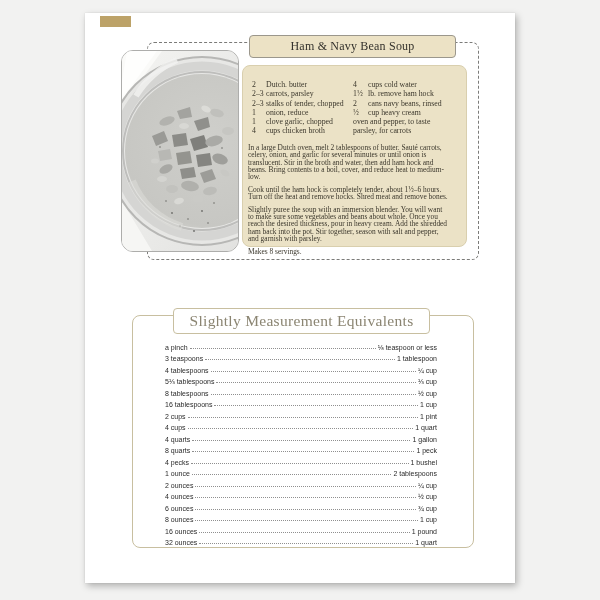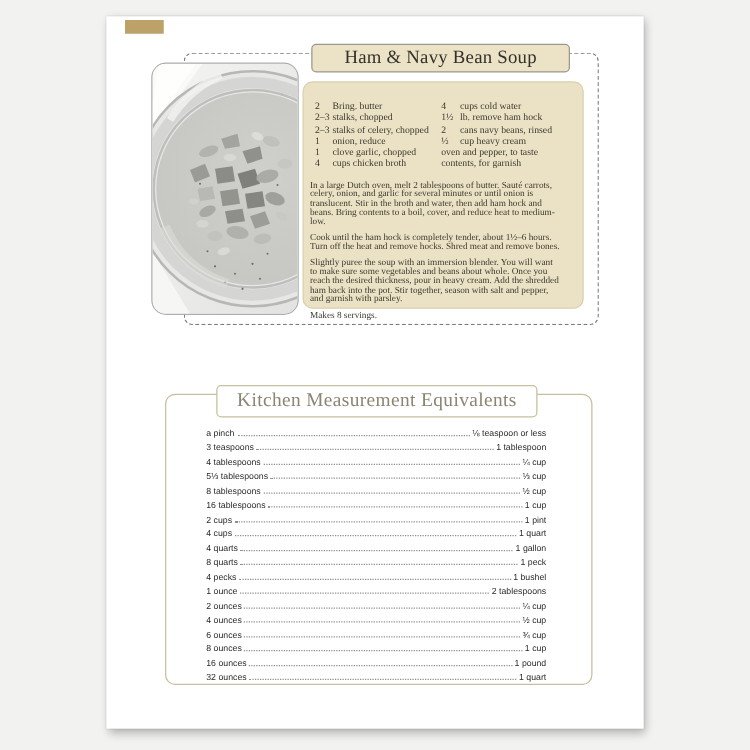--- a/index.html
+++ b/index.html
@@ -20,21 +20,21 @@
   }
   
   .dashed-card{
     position:absolute;left:62px;top:29px;width:330px;height:216px;
     border:1.5px dashed #7b7b79;border-radius:7px;
   }
   .recipe-title-box{
     position:absolute;left:164px;top:22px;width:205px;height:21px;
     background:#ece2c5;border:1px solid #9b978c;border-radius:4px;
     display:flex;align-items:center;justify-content:center;
-    font-size:15px;color:#33312c;letter-spacing:.2px;
+    font-size:12px;color:#33312c;letter-spacing:.2px;
     z-index:3;
   }
   .soup-photo{
     position:absolute;left:36px;top:37px;width:116px;height:200px;
     border-radius:12px;overflow:hidden;border:1px solid #adadab;
     z-index:2;background:#ededeb;
   }
   .soup-photo svg{display:block;}
   .ingredients-panel{
     position:absolute;left:157px;top:52px;width:225px;height:182px;
@@ -159,29 +159,29 @@
       </g>
       <path d="M10,130 A77,77 0 0,0 60,176" stroke="#dcdcd8" stroke-width="8" fill="none" opacity="0.55"></path>
     </svg>
   </div>
 
   <div class="ingredients-panel">
     <div class="ingredients">
       <div class="ing-col1">
         <div class="ing-row">
             <span class="ing-qty">2</span>
-            <span>Bring. butter</span>
+            <span>Dutch. butter</span>
           </div>
         <div class="ing-row">
             <span class="ing-qty">2–3</span>
-            <span>stalks, chopped</span>
+            <span>carrots, parsley</span>
           </div>
         <div class="ing-row">
             <span class="ing-qty">2–3</span>
-            <span>stalks of celery, chopped</span>
+            <span>stalks of tender, chopped</span>
           </div>
         <div class="ing-row">
             <span class="ing-qty">1</span>
             <span>onion, reduce</span>
           </div>
         <div class="ing-row">
             <span class="ing-qty">1</span>
             <span>clove garlic, chopped</span>
           </div>
         <div class="ing-row">
@@ -203,35 +203,35 @@
             <span>cans navy beans, rinsed</span>
           </div>
         <div class="ing-row">
             <span class="ing-qty">½</span>
             <span>cup heavy cream</span>
           </div>
         <div class="ing-row">
             <span>oven and pepper, to taste</span>
           </div>
         <div class="ing-row">
-            <span>contents, for garnish</span>
+            <span>parsley, for carrots</span>
           </div>
       </div>
     </div>
     <div class="instructions">
       <p>In a large Dutch oven, melt 2 tablespoons of butter. Sauté carrots, celery, onion, and garlic for several minutes or until onion is translucent. Stir in the broth and water, then add ham hock and beans. Bring contents to a boil, cover, and reduce heat to medium-low.</p>
       <p>Cook until the ham hock is completely tender, about 1½–6 hours. Turn off the heat and remove hocks. Shred meat and remove bones.</p>
       <p>Slightly puree the soup with an immersion blender. You will want to make sure some vegetables and beans about whole. Once you reach the desired thickness, pour in heavy cream. Add the shredded ham back into the pot. Stir together, season with salt and pepper, and garnish with parsley.</p>
       <p>Makes 8 servings.</p>
     </div>
   </div>
 
   <div class="meas-outer"></div>
   <div class="meas-title-box">
-    <span>Kitchen Measurement Equivalents</span>
+    <span>Slightly Measurement Equivalents</span>
   </div>
 
   <div class="meas-rows">
     <div class="meas-row">
         <span class="meas-from">a pinch</span>
         <span class="leader"></span>
         <span class="meas-to">⅛ teaspoon or less</span>
       </div>
     <div class="meas-row">
         <span class="meas-from">3 teaspoons</span>

